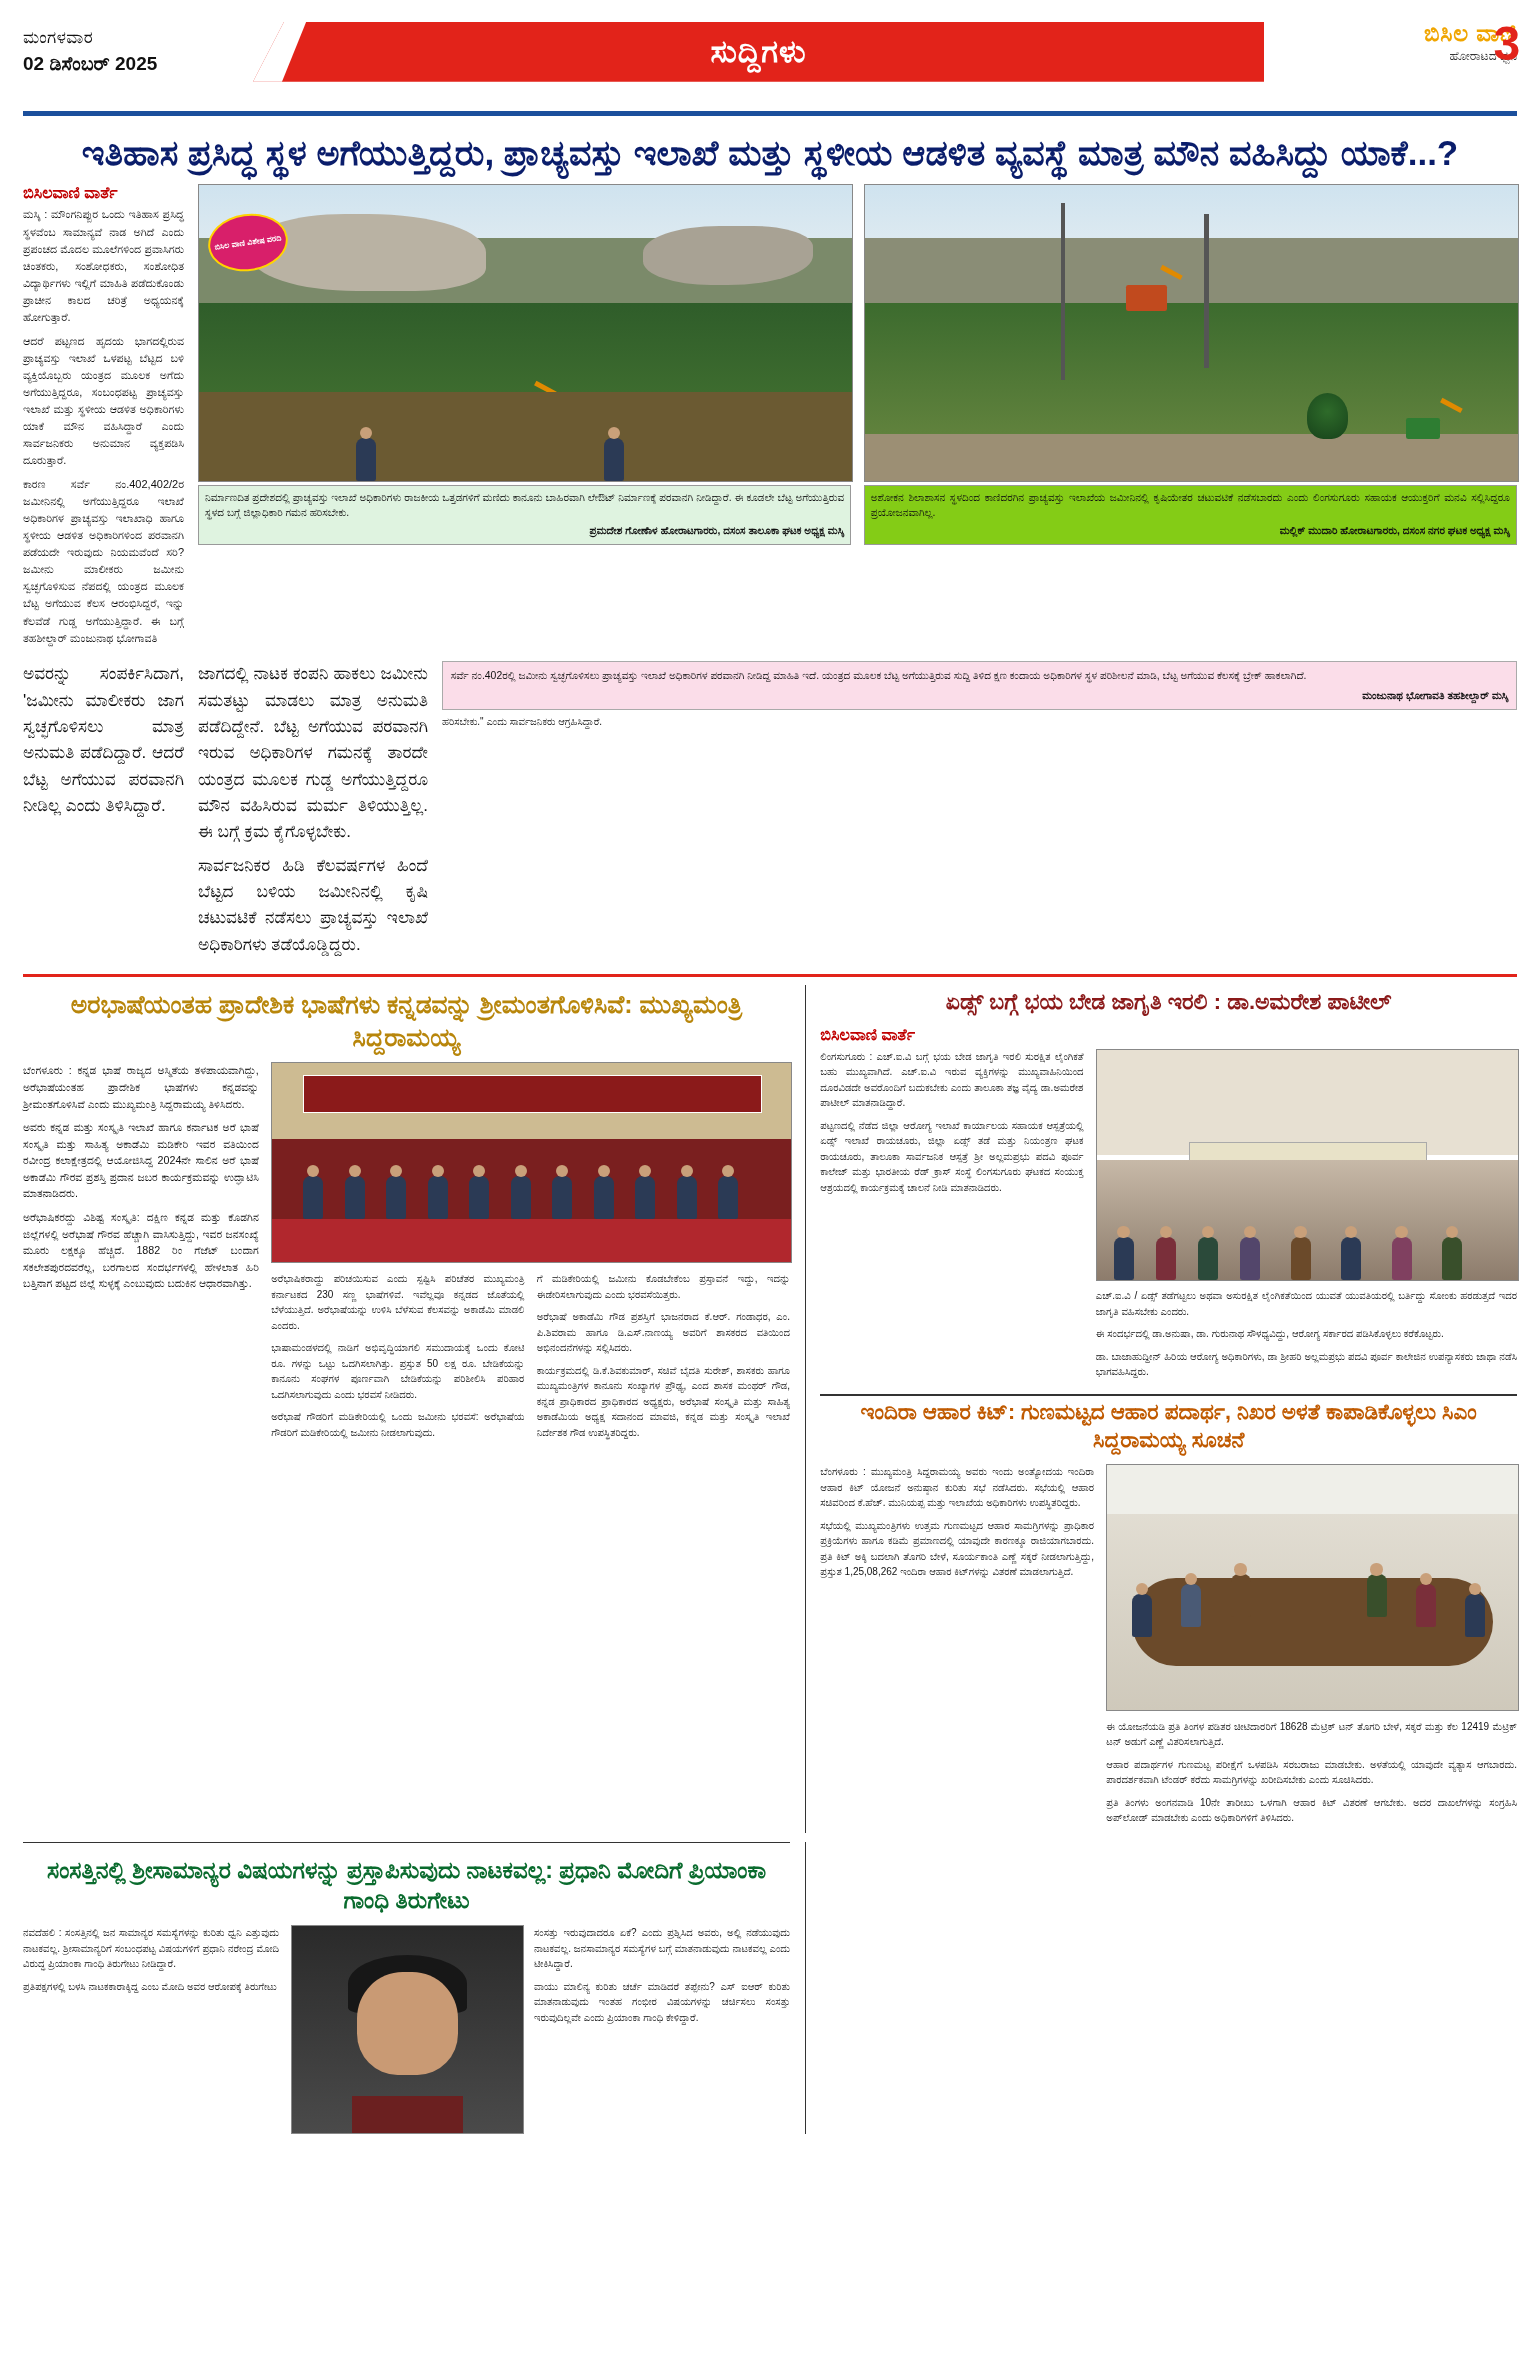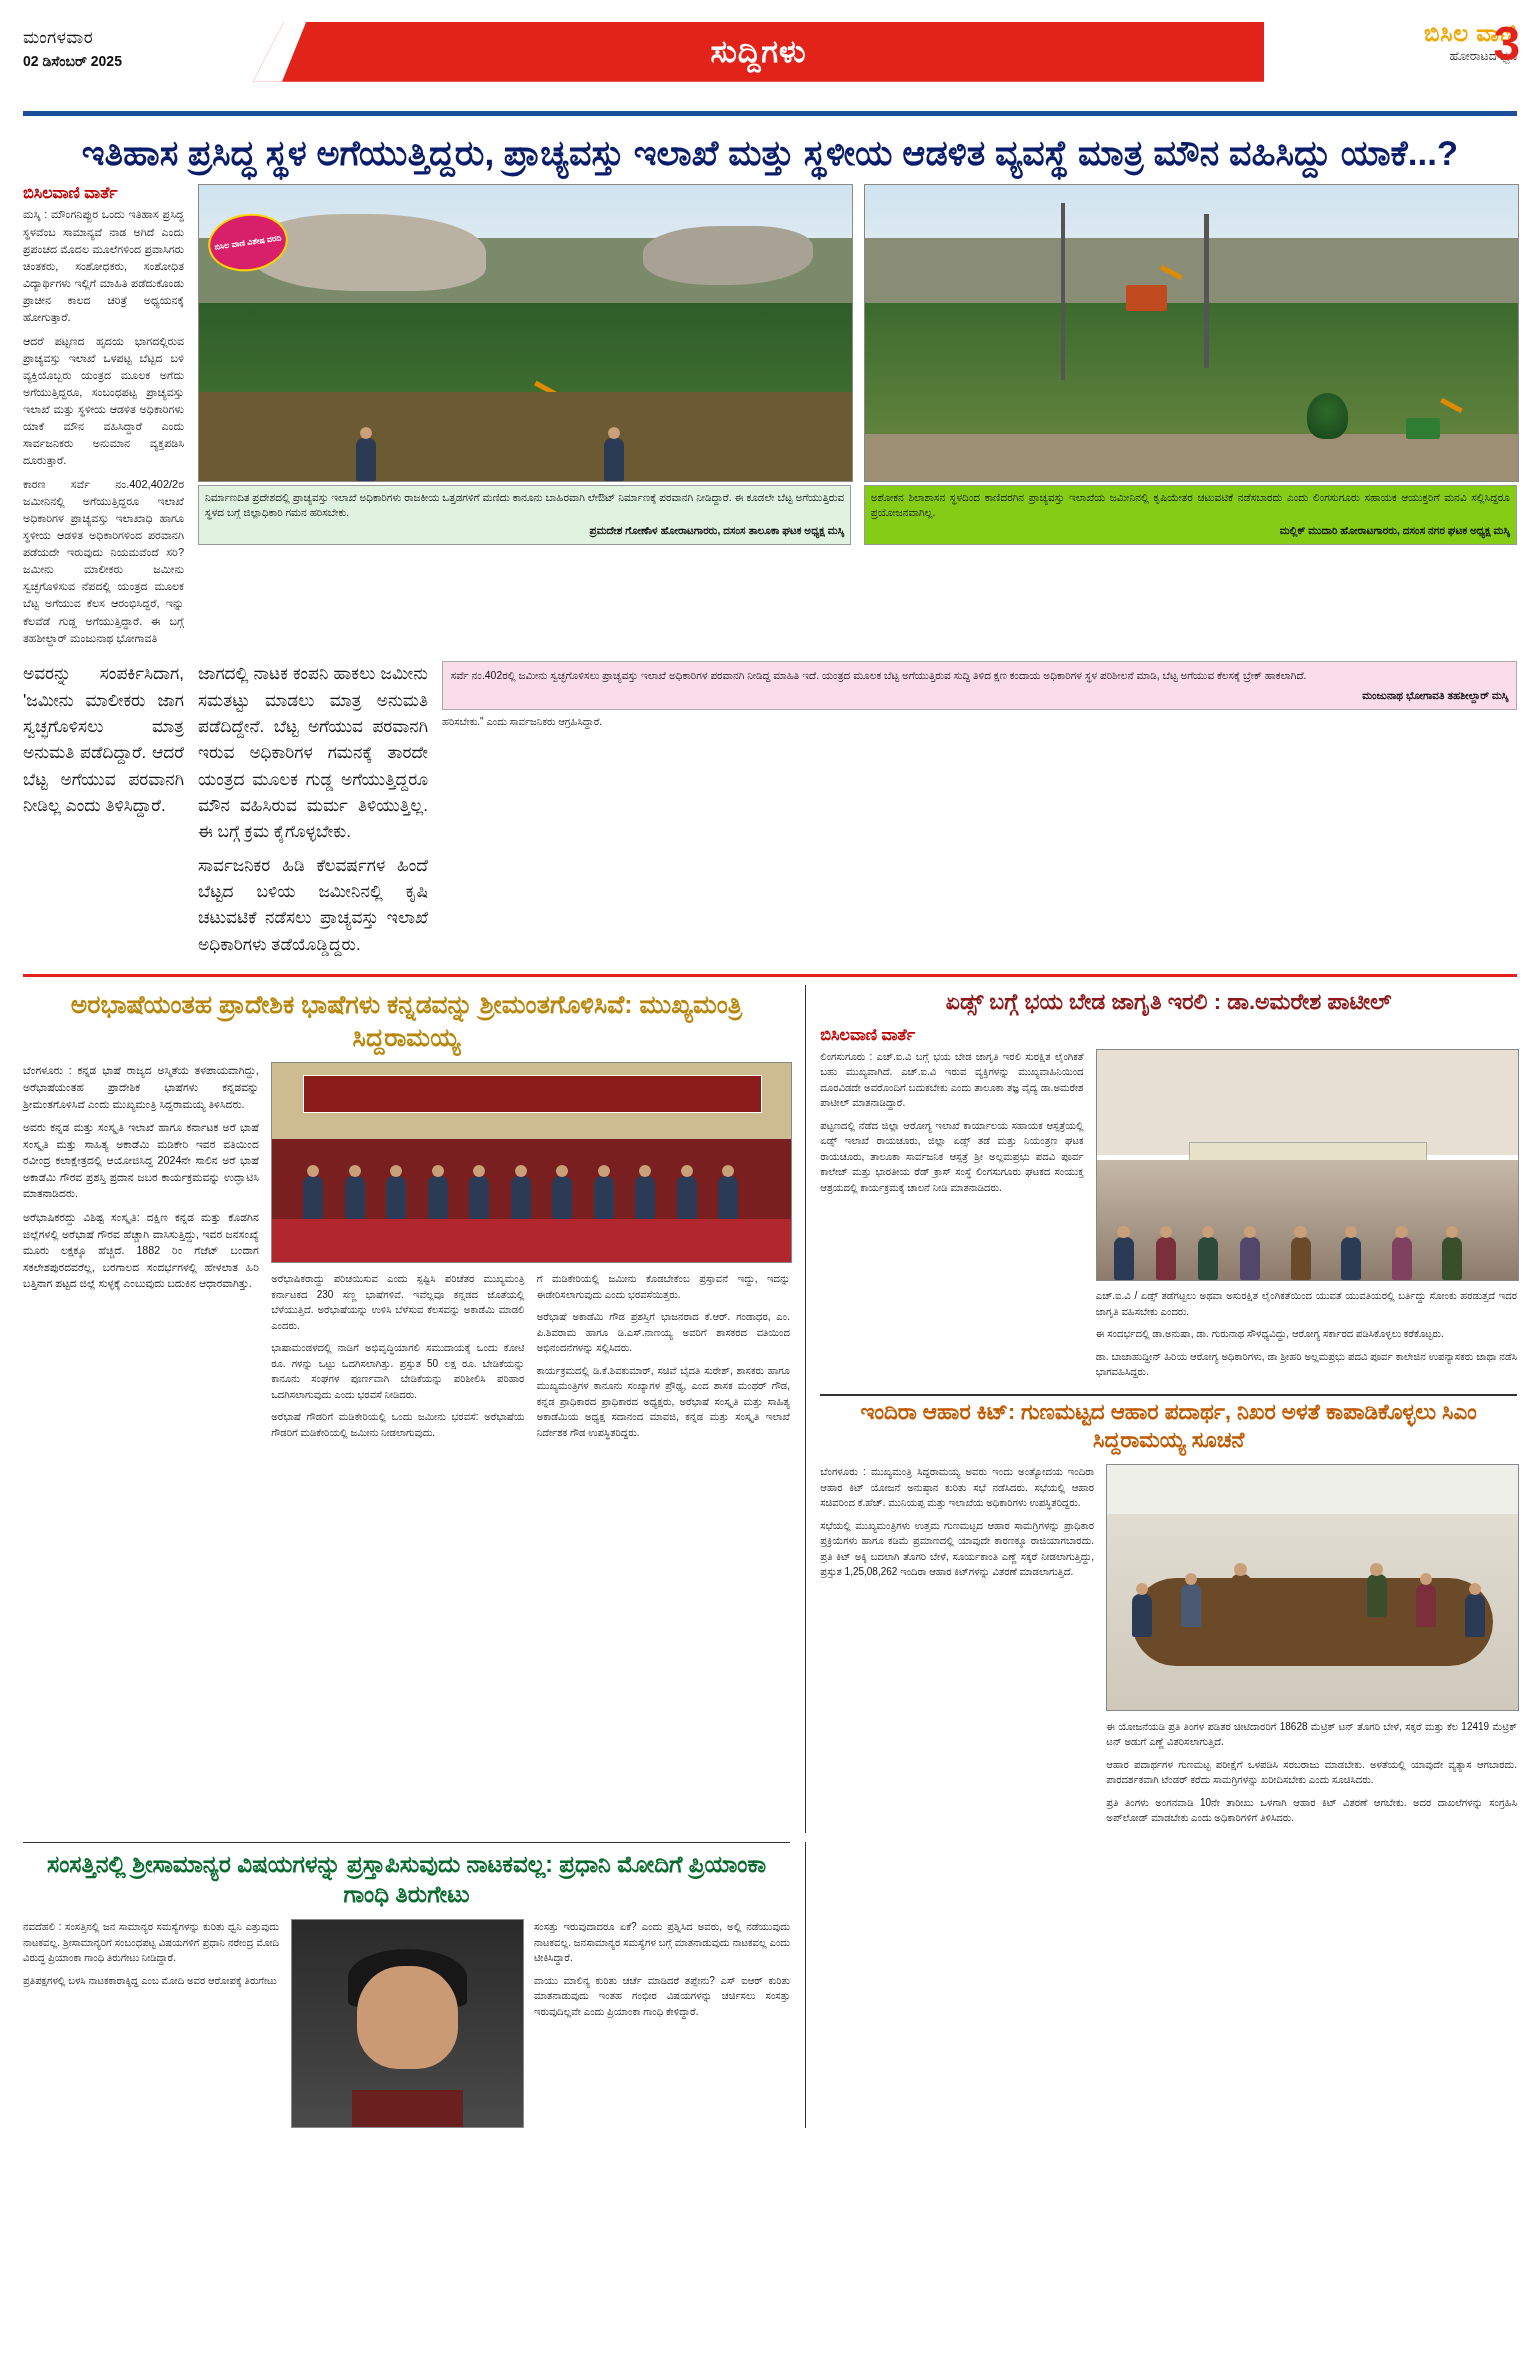--- a/index.html
+++ b/index.html
@@ -3,21 +3,21 @@
 <meta charset="utf-8">
 <style>
   html,body{margin:0;padding:0;background:#ffffff;}
   body{width:1540px;height:2377px;font-family:"Liberation Sans",sans-serif;color:#111;position:relative;overflow:hidden;}
   .page{position:relative;width:1540px;height:2377px;padding:0;box-sizing:border-box;}
 
   
   .masthead{position:relative;height:92px;margin:14px 23px 0 23px;}
   .mh-left{position:absolute;left:0;top:14px;width:230px;}
   .mh-day{font-family:"Liberation Serif",serif;font-size:17px;color:#111;letter-spacing:0.4px;}
-  .mh-date{font-family:"Liberation Sans",sans-serif;font-size:14px;font-weight:bold;color:#111;margin-top:4.6px;}
+  .mh-date{font-family:"Liberation Sans",sans-serif;font-size:19px;font-weight:bold;color:#111;margin-top:4.6px;}
   .mh-center{position:absolute;left:230px;right:253px;top:7.7px;height:60px;}
   .mh-band{position:relative;height:60px;background:#e2231a;clip-path:polygon(31px 0,100% 0,100% 100%,0 100%);}
   .mh-band:before{content:"";position:absolute;left:-4.6px;top:0;width:46px;height:100%;background:#ffffff;transform:skewX(-22deg);}
   .mh-title{position:absolute;left:0;right:0;top:0;bottom:0;display:flex;align-items:center;justify-content:center;color:#fff;font-size:31px;font-weight:bold;font-family:"Liberation Sans",sans-serif;letter-spacing:0.8px;}
   .mh-right{position:absolute;right:0;top:6.1px;width:245px;text-align:right;}
   .mh-logo{font-size:23px;font-weight:bold;color:#f0a500;font-family:"Liberation Sans",sans-serif;letter-spacing:0.8px;display:inline-block;}
   .mh-sub{font-size:12.3px;color:#333;margin-top:1.5px;}
   .mh-pageno{position:absolute;right:-3.1px;top:0;font-size:48px;font-weight:bold;color:#e2231a;line-height:1;}
   .rule-blue{height:5.4px;background:#1b4f9c;margin:4.6px 23px 0 23px;}
 
@@ -59,21 +59,21 @@
   .sub-headline.orange{color:#c05a00;}
   .cols4{display:flex;gap:12.3px;justify-content:center;}
   .cols4 > div{flex:1;font-size:10.7px;line-height:1.55;text-align:justify;}
   .cols4 p{margin:0 0 7px 0;}
   .photo2{width:100%;height:199px;border:0.8px solid #888;}
   .photo3{width:100%;height:230px;border:0.8px solid #888;}
   .photo4{width:100%;height:245px;border:0.8px solid #888;}
 
   
   .sec3{margin:9.2px 23px 0 23px;display:flex;gap:15.3px;}
-  .sec3-left{width:767px;border-top:1.5px solid #333;padding-top:4px;}
+  .sec3-left{width:767px;border-top:1.5px solid #333;padding-top:10px;}
   .sec3-right{flex:1;border-left:1.5px solid #333;padding-left:14px;}
   .cols3{display:flex;gap:12.3px;}
   .cols3 > div{flex:1;font-size:10px;line-height:1.55;text-align:justify;}
   .cols3 p{margin:0 0 7px 0;}
 
   .photo-modi{width:245px;height:230px;border:0.8px solid #888;}
 
   
   .ph{position:relative;width:100%;height:100%;}
   .sky{position:absolute;left:0;right:0;top:0;height:34%;background:linear-gradient(#cfe3ef,#e8eff2);}

